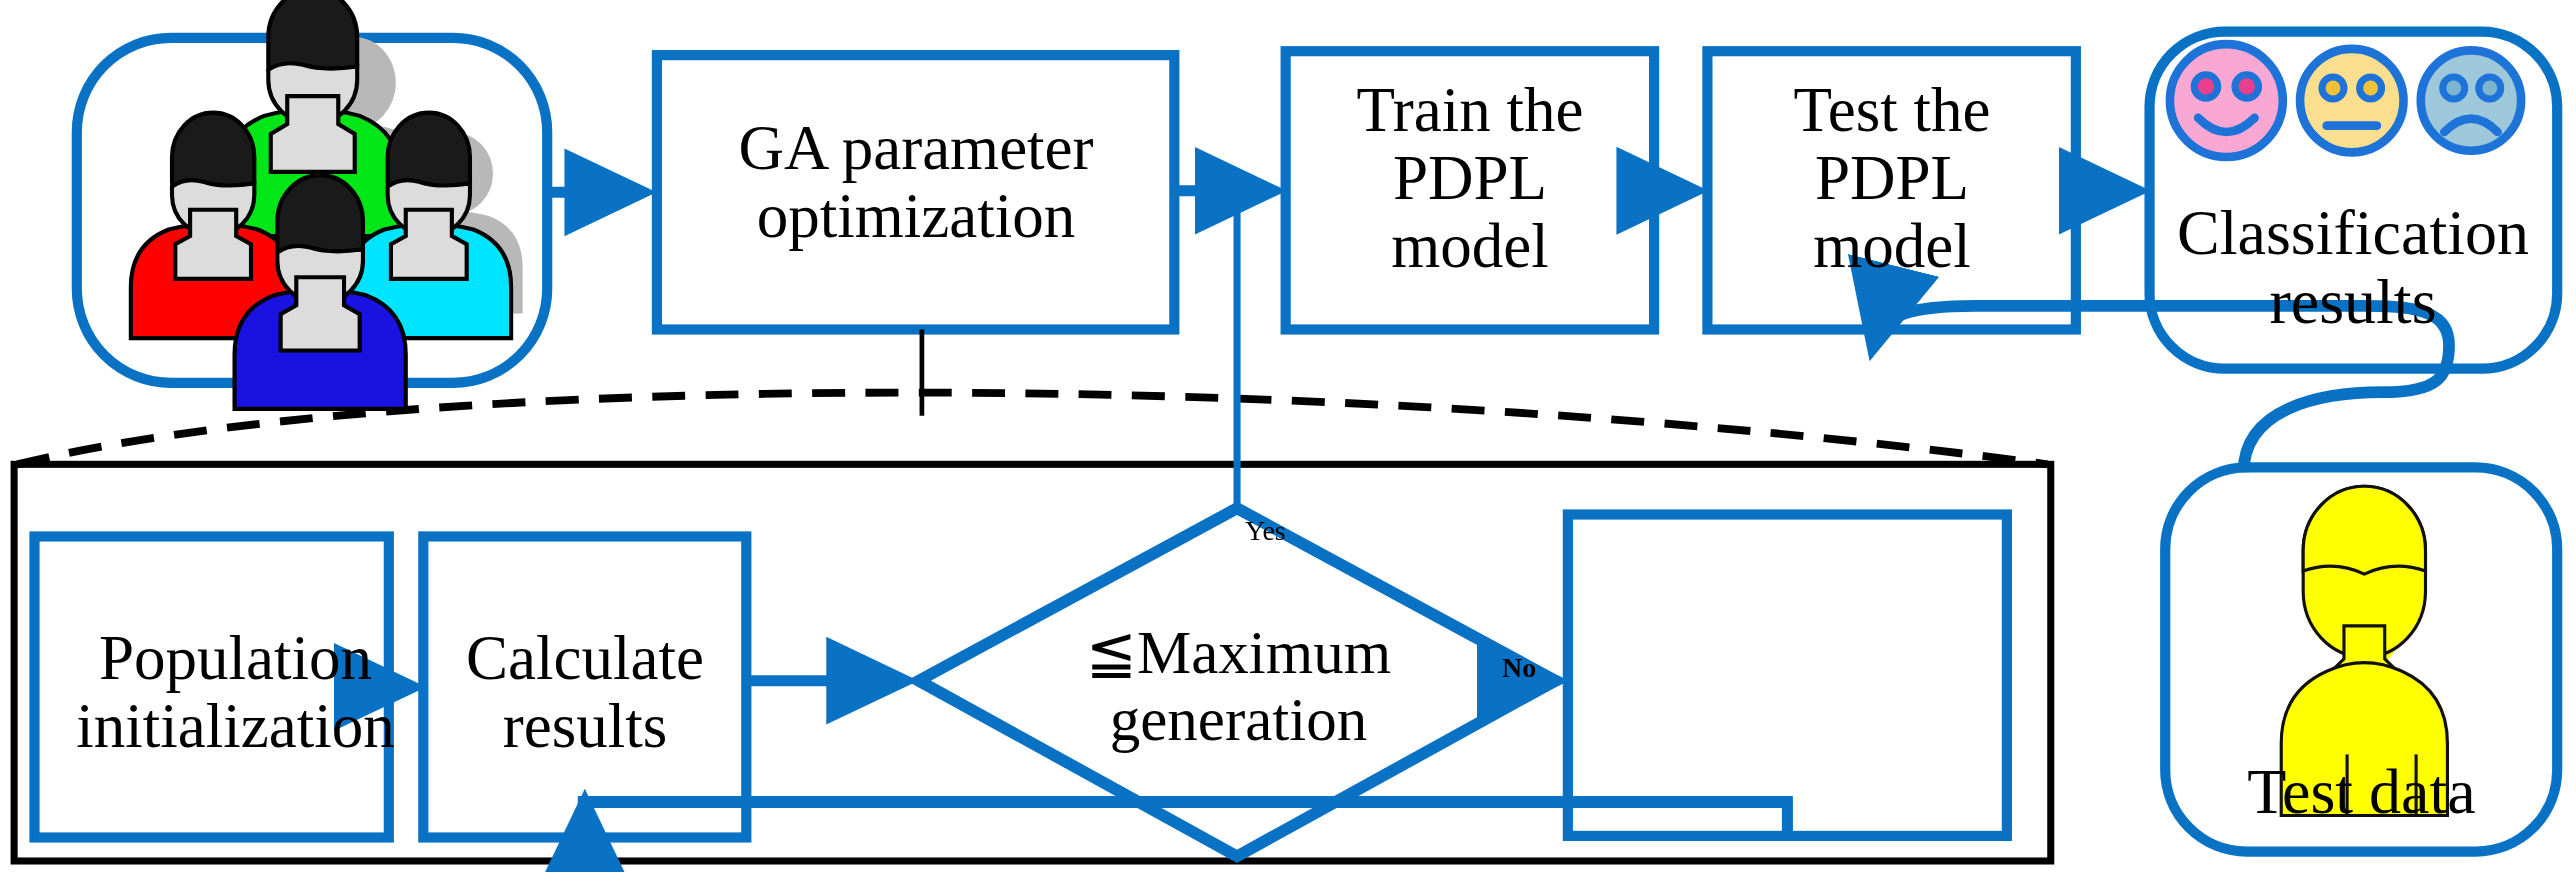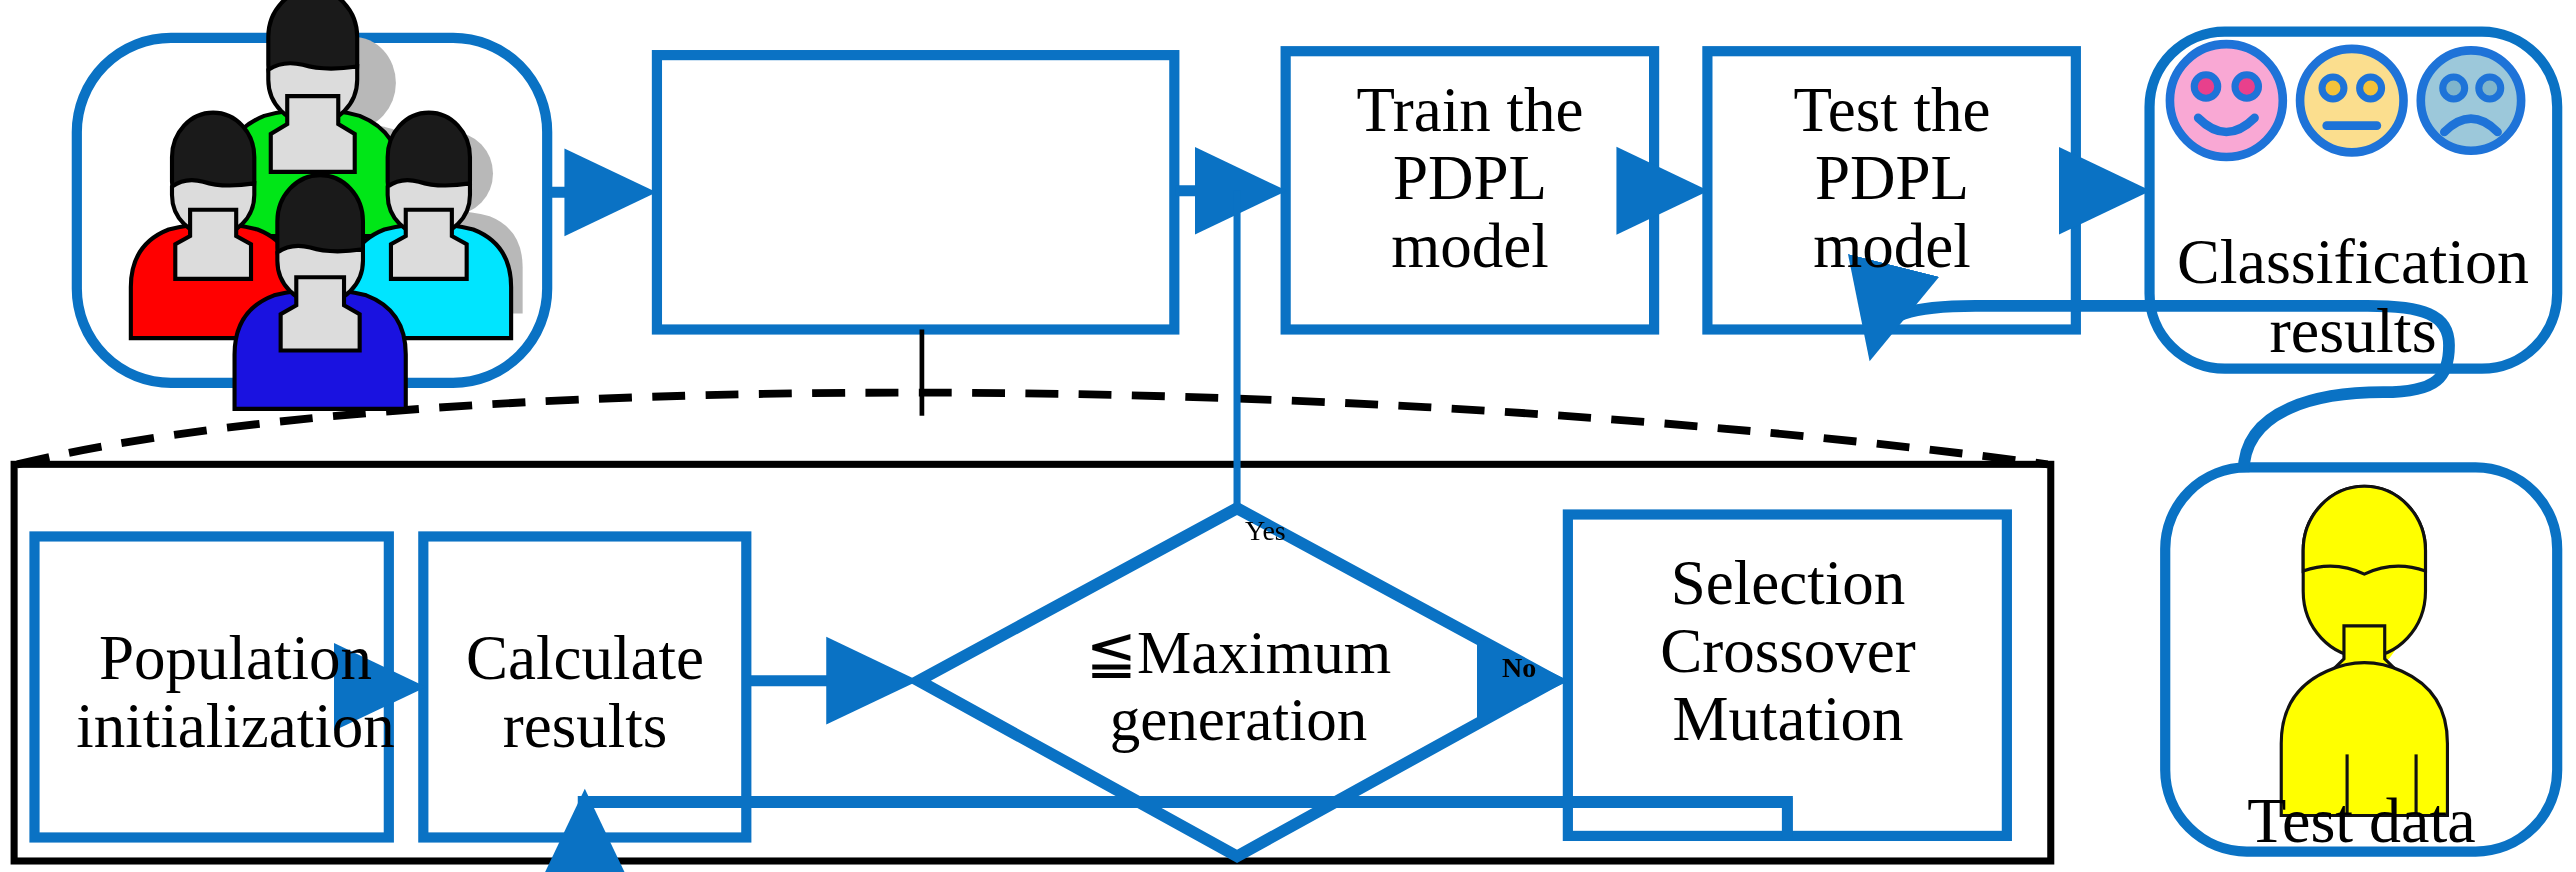--- a/index.html
+++ b/index.html
@@ -3,21 +3,21 @@
 <meta charset="utf-8">
 <style>
   html,body{margin:0;padding:0;background:#ffffff;}
   body{width:2576px;height:873px;position:relative;overflow:hidden;
        font-family:"Liberation Serif","DejaVu Serif",serif;}
   #stage{position:absolute;left:0;top:0;width:2576px;height:873px;}
   #svgroot{position:absolute;left:0;top:0;width:2576px;height:873px;}
   .lbl{position:absolute;text-align:center;color:#000;line-height:1.08;
        font-family:"Liberation Serif","DejaVu Serif",serif;white-space:pre-line;}
   .boxlbl{font-size:63px;}
-  .nodelbl{font-size:64px;margin-top:29px;}
+  .nodelbl{font-size:64px;}
   .edgelbl{font-size:28px;line-height:1;margin-top:44px;}
   .dialbl{font-size:61px;line-height:1.1;}
 </style>
 </head>
 <body>
 
 <div id="stage">
 
 <svg id="svgroot" viewBox="0 0 3286 1113">
   <defs>
@@ -137,20 +137,22 @@
     <path d="M2938,702 a78,82 0 0 1 156,0 l0,52 a78,84 0 0 1 -156,0 z" fill="#FFFF00" stroke="#111" stroke-width="4"></path>
     <path d="M2938,702 a78,82 0 0 1 156,0 l0,26 q-40,-14 -78,4 q-38,-18 -78,-4 z" fill="#FFFF00" stroke="#111" stroke-width="4"></path>
     <path d="M2990,798 l52,0 l0,42 l14,14 l0,16 l-80,0 l0,-16 l14,-14 z" fill="#FFFF00" stroke="#111" stroke-width="4"></path>
     <path d="M2968,856 q48,-22 96,0 q58,26 58,92 l0,92 l-212,0 l0,-92 q0,-66 58,-92 z" fill="#FFFF00" stroke="#111" stroke-width="4"></path>
     <line x1="2994" y1="962" x2="2994" y2="1040" stroke="#111" stroke-width="4"></line>
     <line x1="3082" y1="962" x2="3082" y2="1040" stroke="#111" stroke-width="4"></line>
   </g>
 </svg>
 
 
+<div class="lbl boxlbl" style="left:665px;top:114px;width:502px;">GA parameter
+optimization</div>
 
 <div class="lbl boxlbl" style="left:1292px;top:76px;width:356px;">Train the
 PDPL
 model</div>
 
 <div class="lbl boxlbl" style="left:1714px;top:76px;width:356px;">Test the
 PDPL
 model</div>
 
 <div class="lbl nodelbl" style="left:2154px;top:198px;width:398px;">Classification
@@ -160,22 +162,19 @@
 
 <div class="lbl boxlbl" style="left:39px;top:624px;width:345px;margin-left:24px;">Population
 initialization</div>
 
 <div class="lbl boxlbl" style="left:428px;top:624px;width:314px;">Calculate
 results</div>
 
 <div class="lbl dialbl" style="left:1027px;top:619px;width:423px;">≦Maximum
 generation</div>
 
-<div class="lbl boxlbl" style="left:1573px;top:549px;width:430px;">Selection
-Crossover
-Mutation</div>
 
 <div class="lbl edgelbl" style="left:1245px;top:473px;width:94px;text-align:left;">Yes</div>
 
 <div class="lbl edgelbl" style="left:1502px;top:610px;width:71px;text-align:left;font-weight:bold;">No</div>
 
 </div>
 
 
 </body></html>

